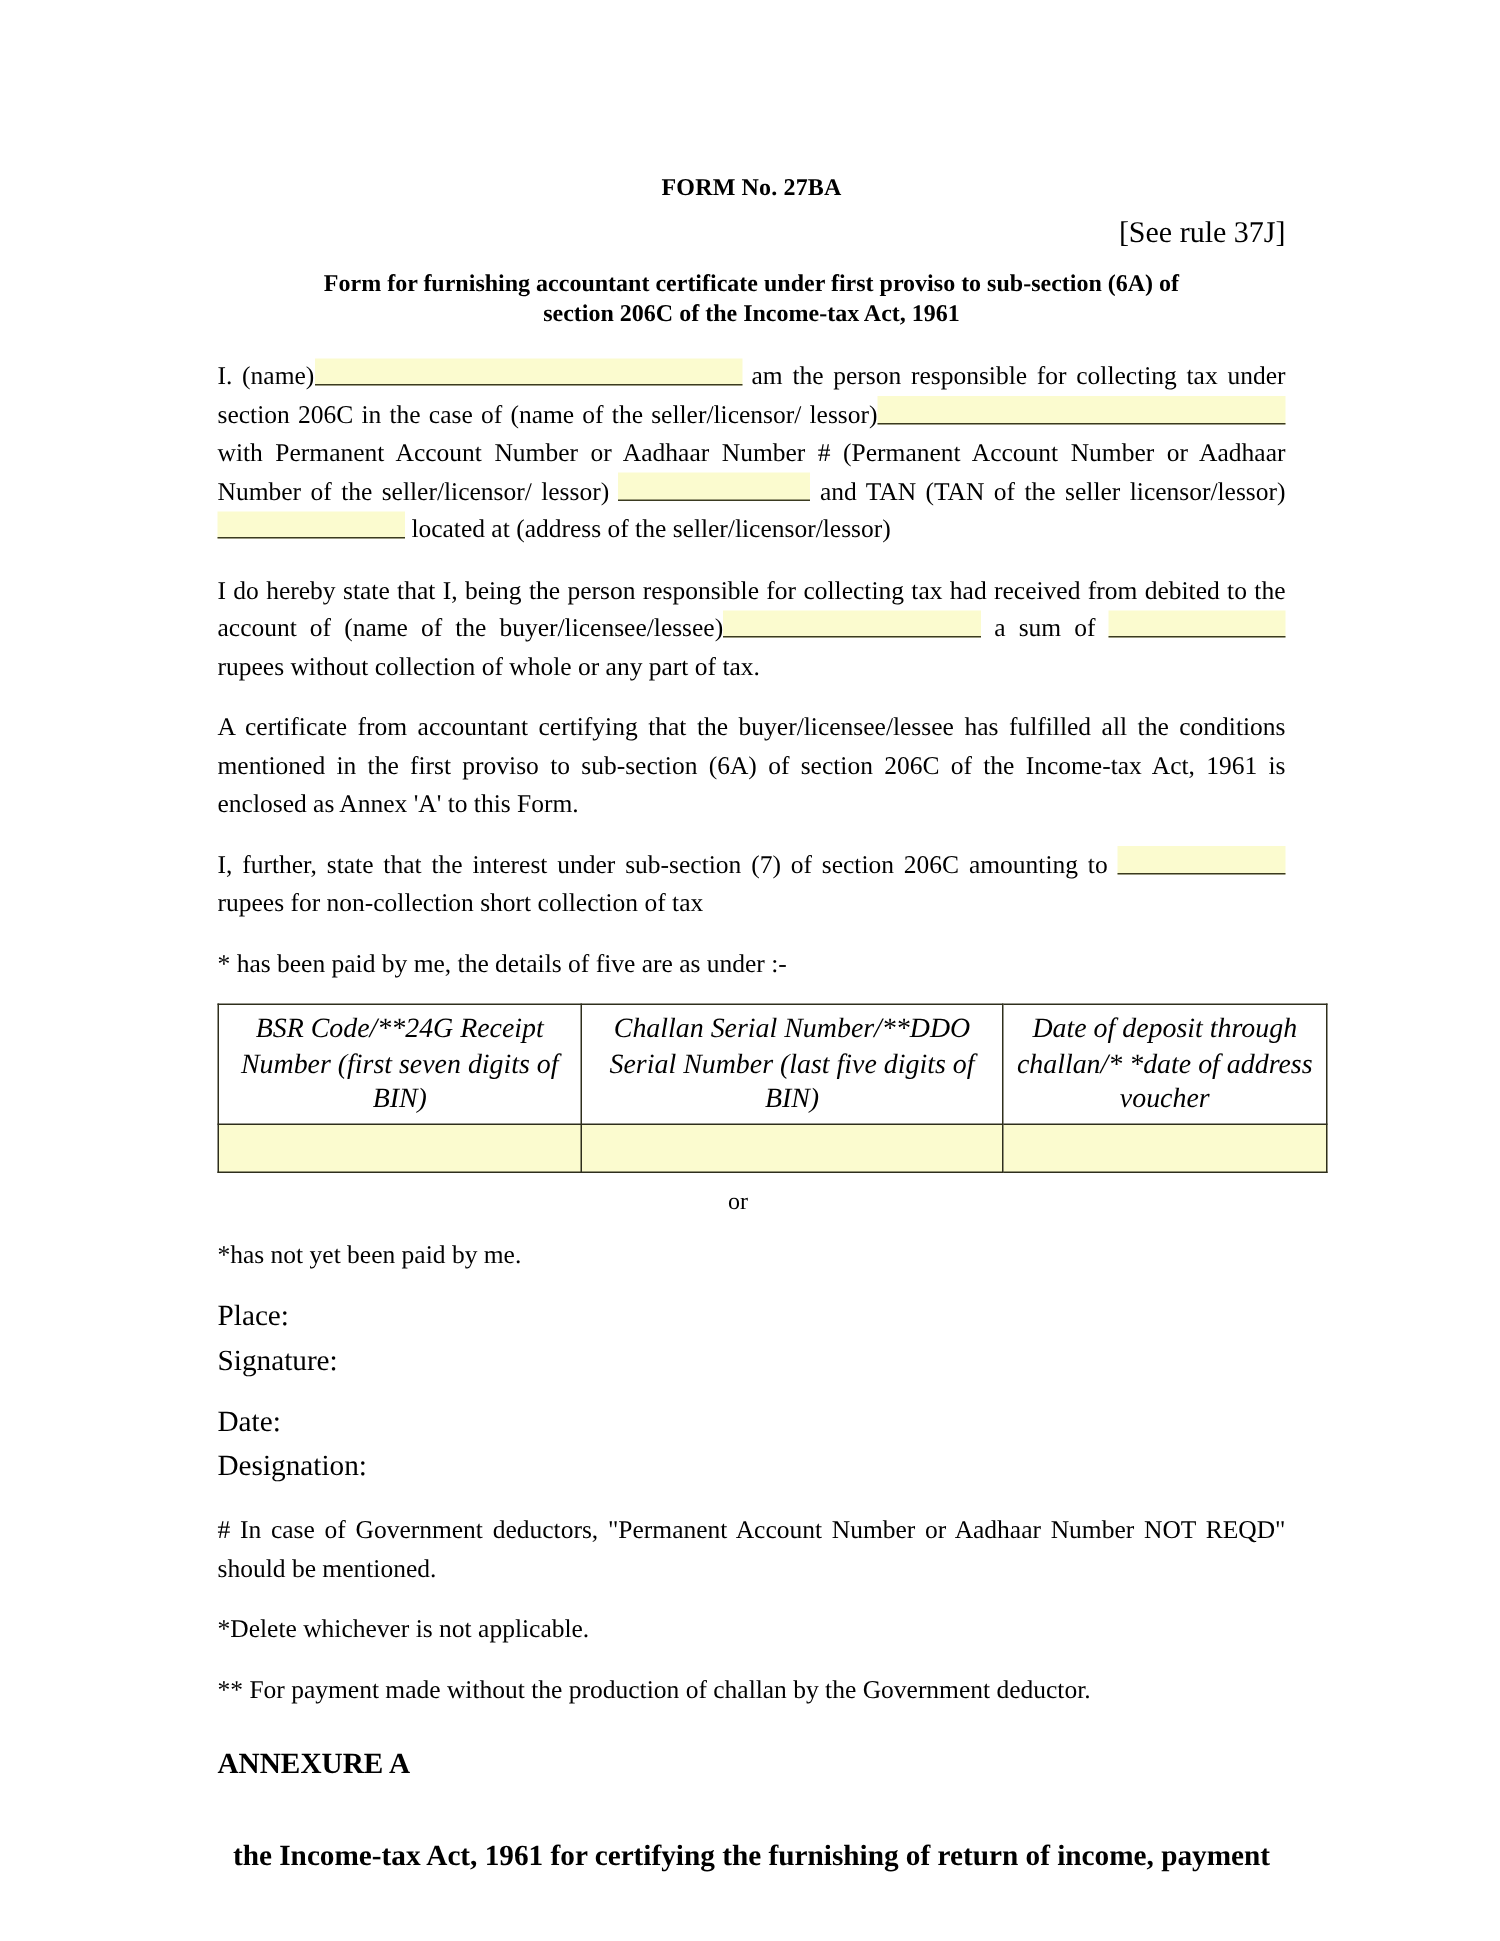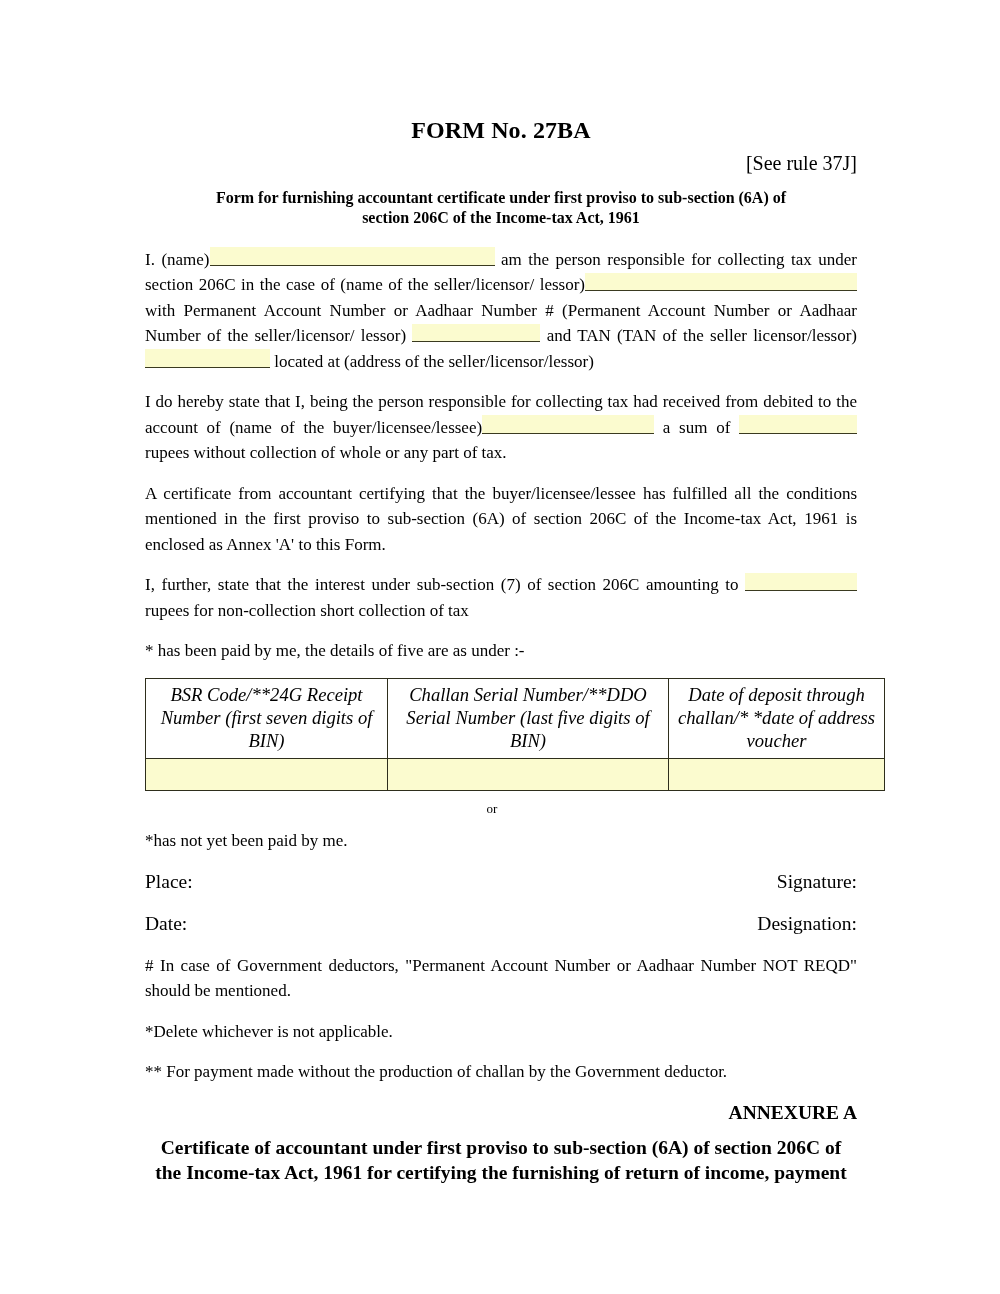--- a/index.html
+++ b/index.html
@@ -17,21 +17,21 @@
   }
   .page {
     position: absolute;
     left: 145px;
     top: 0;
     width: 712px;
   }
   .doc-title {
     text-align: center;
     font-weight: bold;
-    font-size: 24px;
+    font-size: 16px;
     margin-top: 118px;
     line-height: 1.05;
     letter-spacing: 0.1px;
   }
   .doc-rule {
     text-align: right;
     font-size: 20px;
     margin-top: 10px;
     line-height: 1.05;
   }
@@ -87,38 +87,39 @@
   table.challan td {
     background: #fbfbcf;
     height: 27px;
   }
   .col-a { width: 233px; }
   .col-b { width: 272px; }
   .col-c { width: 207px; }
 
   .or-line {
     text-align: center;
-    font-size: 13px;
+    font-size: 16px;
     margin-top: 9px;
     line-height: 1.4;
     padding-right: 18px;
   }
   .sig-row {
     display: flex;
     justify-content: space-between;
     font-size: 19.5px;
     line-height: 1.5;
     margin-top: 12px;
+    flex-direction: column;
   }
   .sig-row.first { margin-top: 14px; }
   .annex-head {
-    text-align: right;
+    text-align: left;
     font-weight: bold;
     font-size: 19.5px;
-    margin-top: 15px;
+    margin-top: 25px;
     line-height: 1.3;
   }
   .annex-sub {
     text-align: center;
     font-weight: bold;
     font-size: 19.5px;
     margin-top: 11px;
     line-height: 1.28;
   }
 </style>
@@ -181,18 +182,18 @@
     <span>Designation:</span>
   </div>
 
   <p class="body gap"># In case of Government deductors, "Permanent Account Number or Aadhaar Number NOT REQD" should be mentioned.</p>
   <p class="body gap">*Delete whichever is not applicable.</p>
   <p class="body gap">** For payment made without the production of challan by the Government deductor.</p>
 
   <div class="annex-head">ANNEXURE A</div>
 
   <div class="annex-sub">
-    <span>Certificate of accountant under first proviso to sub-section (6A) of section 206C of</span><br>
+    <br>
     <span>the Income-tax Act, 1961 for certifying the furnishing of return of income, payment</span><br>
     
   </div>
 
 </div>
 
 </body></html>

